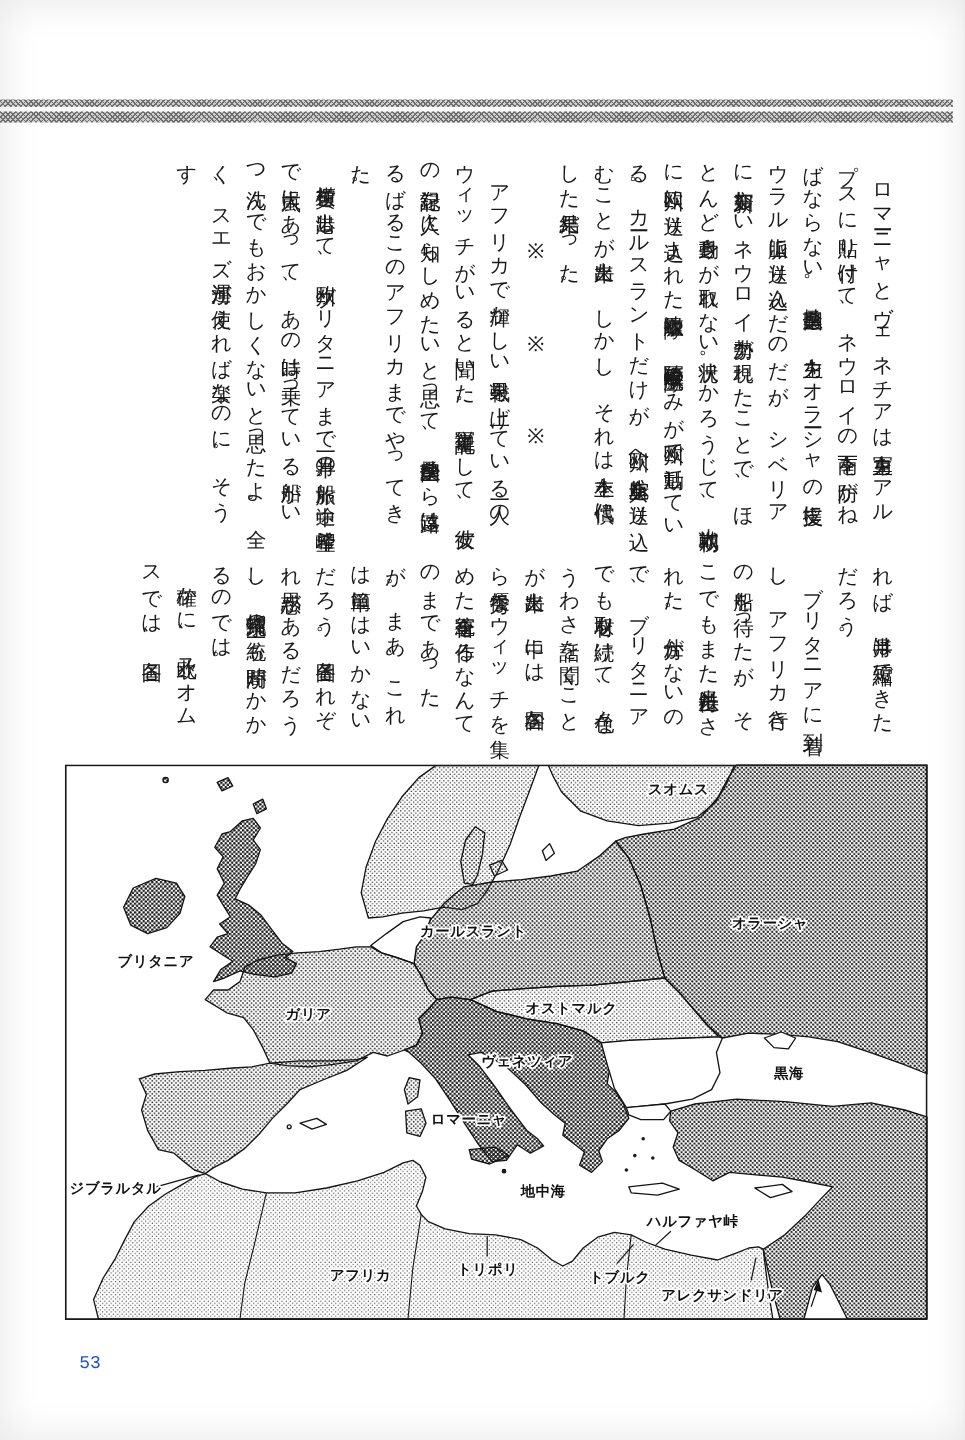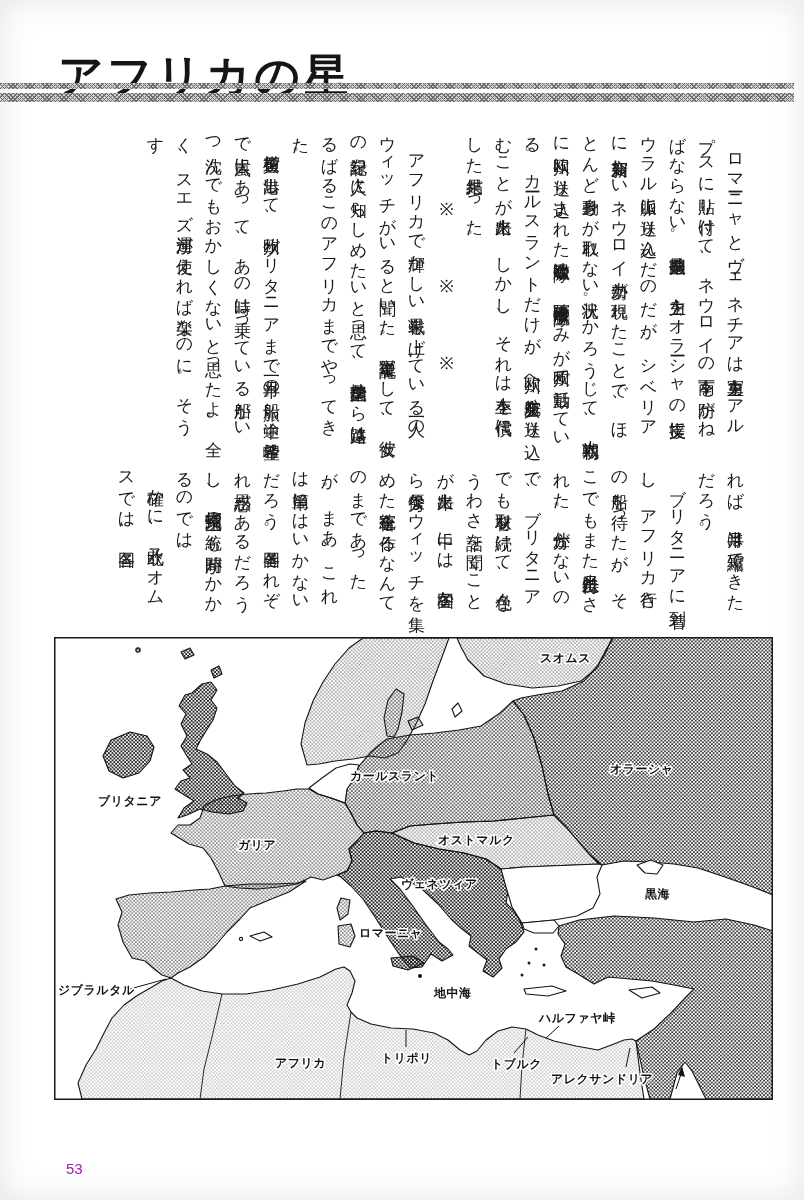--- a/index.html
+++ b/index.html
@@ -36,34 +36,33 @@
 
   .map-figure{position:absolute;left:54px;top:637px;width:780px;height:463px;}
   .map-figure svg{display:block;}
   .map-caption{
     position:absolute;left:44px;top:1102px;
     font-family:"Liberation Serif",serif;font-weight:600;
     font-size:26px;color:#151515;letter-spacing:1px;white-space:nowrap;
   }
   .page-number{
     position:absolute;left:66px;top:1128px;
-    font-family:Liberation Sans, sans-serif;font-size:15px;color:#a21caf;margin-top:32px;
+    font-family:Liberation Mono, monospace;font-size:15px;color:#1d4ed8;
   }
   text.mlabel{
     font-family:"Liberation Sans",sans-serif;font-size:12px;font-weight:600;
     fill:#111;stroke:#ffffff;stroke-width:3px;paint-order:stroke;
     letter-spacing:0.5px;
   }
 </style>
 </head>
 <body>
 
 <div class="page">
 
-  <h1 class="title">アフリカの星</h1>
   <div class="rule thin"></div>
   <div class="rule thick"></div>
 
   <div id="band1" class="vtext">
     <p>ロマーニャとヴェネチアは主力軍をアルプスに貼り付けて、ネウロイの南下を防がねばならない。扶桑皇国も、主力をオラーシャの支援にウラル山脈に送り込んだのだが、シベリアに突如新しいネウロイ勢力が現れたことで、ほとんど身動きが取れない状況。かろうじて、大戦初期に欧州に送り込まれた遣欧艦隊や、陸軍遣欧航空隊のみが欧州で活動している。カールスラントだけが、欧州へ航空歩兵を送り込むことが出来た。しかし、それは本土を代償にした結果だった。</p>
     <p class="sep">※　　　※　　　※</p>
     <p>アフリカで輝かしい戦果を上げている一人のウィッチがいると聞いた。従軍記者として、彼女の記録を人々に知らしめたいと思って、扶桑皇国から遠路はるばるこのアフリカまでやってきた。</p>
     <p>横須賀を出港して、欧州ブリタニアまで一月半の船旅。途中、希望峰で大嵐にあって、あの時は乗っている船がいつ沈んでもおかしくないと思ったよ。全く、スエズ運河が使えれば楽なのに。そうす</p>
   </div>
 

